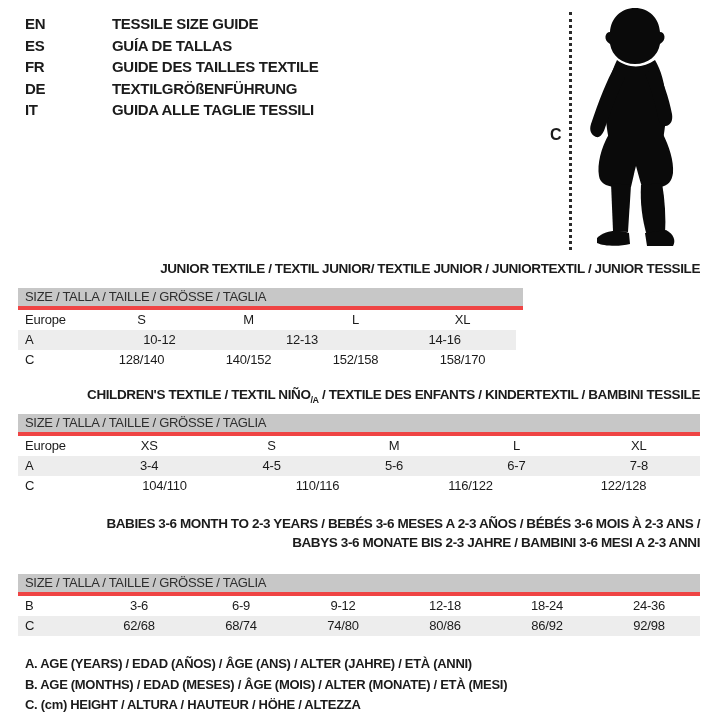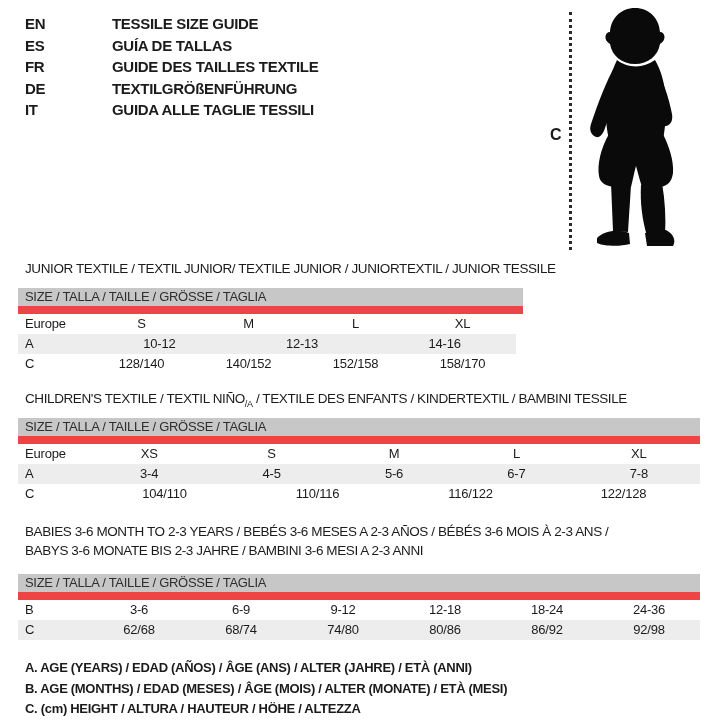--- a/index.html
+++ b/index.html
@@ -20,29 +20,29 @@
   .figure { position:absolute; left:545px; top:4px; width:165px; height:250px; }
   .height-line { position:absolute; left:24px; top:8px; height:238px;
                  border-left:3px dotted #2a2a2a; width:0; }
   .height-label { position:absolute; left:5px; top:122px;
                   font-weight:700; font-size:16px; }
   .silhouette { position:absolute; left:36px; top:2px; width:124px; height:242px; }
 
   
   .sections { position:absolute; left:18px; top:262px; width:682px; }
   .size-section { margin-bottom:18px; }
-  .section-title { font-size:13.5px; font-weight:400; letter-spacing:-0.4px;
+  .section-title { font-size:13.5px; font-weight:700; letter-spacing:-0.4px;
                    height:14px; line-height:14px; margin-bottom:12px;
-                   white-space:nowrap; padding-left:7px; }
+                   white-space:nowrap; padding-left:7px;text-align:right; }
   .section-title .sub { font-size:9px; vertical-align:sub; }
-  .title-two-line { height:auto; line-height:19px; margin-bottom:14px; }
+  .title-two-line { height:auto; line-height:19px; margin-bottom:22px; }
   .title-two-line div { white-space:nowrap; }
   .size-bar { background:#c7c7c7; height:18px; line-height:18px; padding-left:7px;
               font-size:13px; color:#2e2e2e; letter-spacing:-0.3px;
-              border-bottom:8px solid #ef4444; box-sizing:border-box0; }
+              border-bottom:4px solid #ef4444; box-sizing:border-box0; }
   .size-table {}
   .t-row { display:flex; height:20px; line-height:20px; font-size:13px; letter-spacing:-0.2px; }
   .t-row.striped { background:#ededed; }
   .t-label { width:70px; padding-left:7px; box-sizing:border-box; }
   .t-cell { flex:1; text-align:center; }
   .narrow { width:498px; }
 
   
   .footnotes { font-weight:700; font-size:13px;
                line-height:20.5px; letter-spacing:-0.3px; padding-left:7px; }

